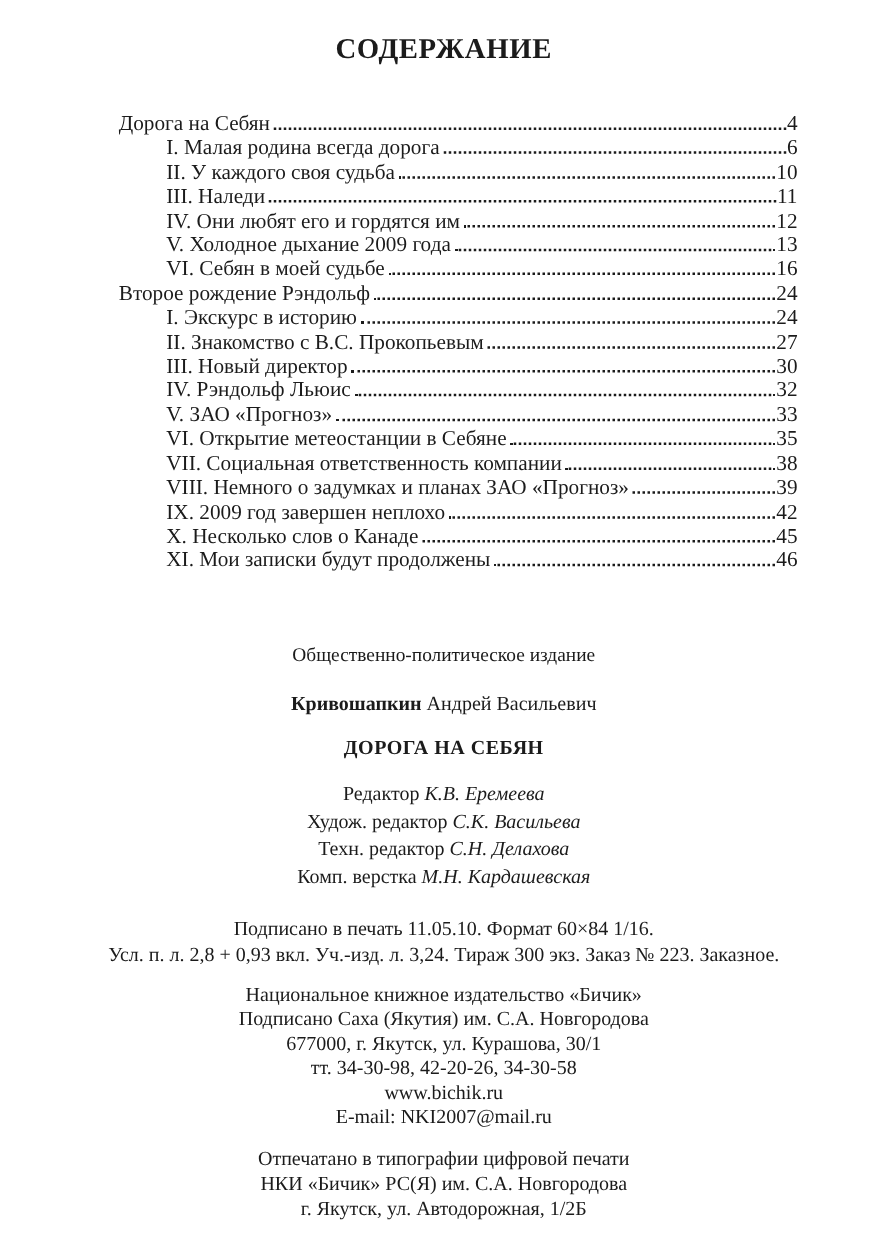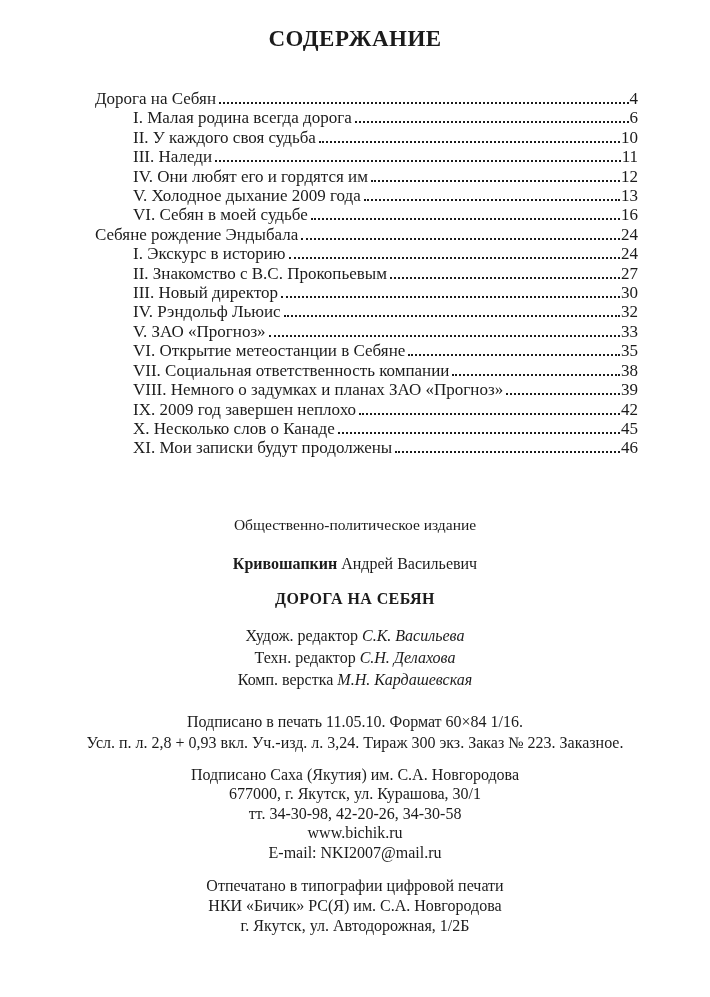--- a/index.html
+++ b/index.html
@@ -130,21 +130,21 @@
         <span class="toc-page">13</span>
       </div>
 
       <div class="toc-row indent">
         <span class="toc-label">VI. Себян в моей судьбе</span>
         <span class="leader"></span>
         <span class="toc-page">16</span>
       </div>
 
       <div class="toc-row">
-        <span class="toc-label">Себяне рождение Эндыбала</span>
+        <span class="toc-label">Второе рождение Рэндольф</span>
         <span class="leader"></span>
         <span class="toc-page">24</span>
       </div>
 
       <div class="toc-row indent">
         <span class="toc-label">I. Экскурс в историю</span>
         <span class="leader"></span>
         <span class="toc-page">24</span>
       </div>
 
@@ -212,37 +212,39 @@
   <div class="colophon">
 
     <p class="edition">Общественно-политическое издание</p>
 
     <p class="author-line"><b>Кривошапкин</b> <span>Андрей Васильевич</span></p>
 
     <p class="book-title">ДОРОГА НА СЕБЯН</p>
 
     <div class="staff">
 
+        <p class="staff-line"><span>Редактор</span> <i>К.В. Еремеева</i></p>
 
         <p class="staff-line"><span>Худож. редактор</span> <i>С.К. Васильева</i></p>
 
         <p class="staff-line"><span>Техн. редактор</span> <i>С.Н. Делахова</i></p>
 
         <p class="staff-line"><span>Комп. верстка</span> <i>М.Н. Кардашевская</i></p>
       </div>
 
     <div class="print-info">
 
         <p>Подписано в печать 11.05.10. Формат 60×84 1/16.</p>
 
         <p>Усл. п. л. 2,8 + 0,93 вкл. Уч.-изд. л. 3,24. Тираж 300 экз. Заказ № 223. Заказное.</p>
       </div>
 
     <div class="publisher">
 
+        <p>Национальное книжное издательство «Бичик»</p>
 
         <p>Подписано Саха (Якутия) им. С.А. Новгородова</p>
 
         <p>677000, г. Якутск, ул. Курашова, 30/1</p>
 
         <p>тт. 34-30-98, 42-20-26, 34-30-58</p>
 
         <p>www.bichik.ru</p>
 
         <p>E-mail: NKI2007@mail.ru</p>

